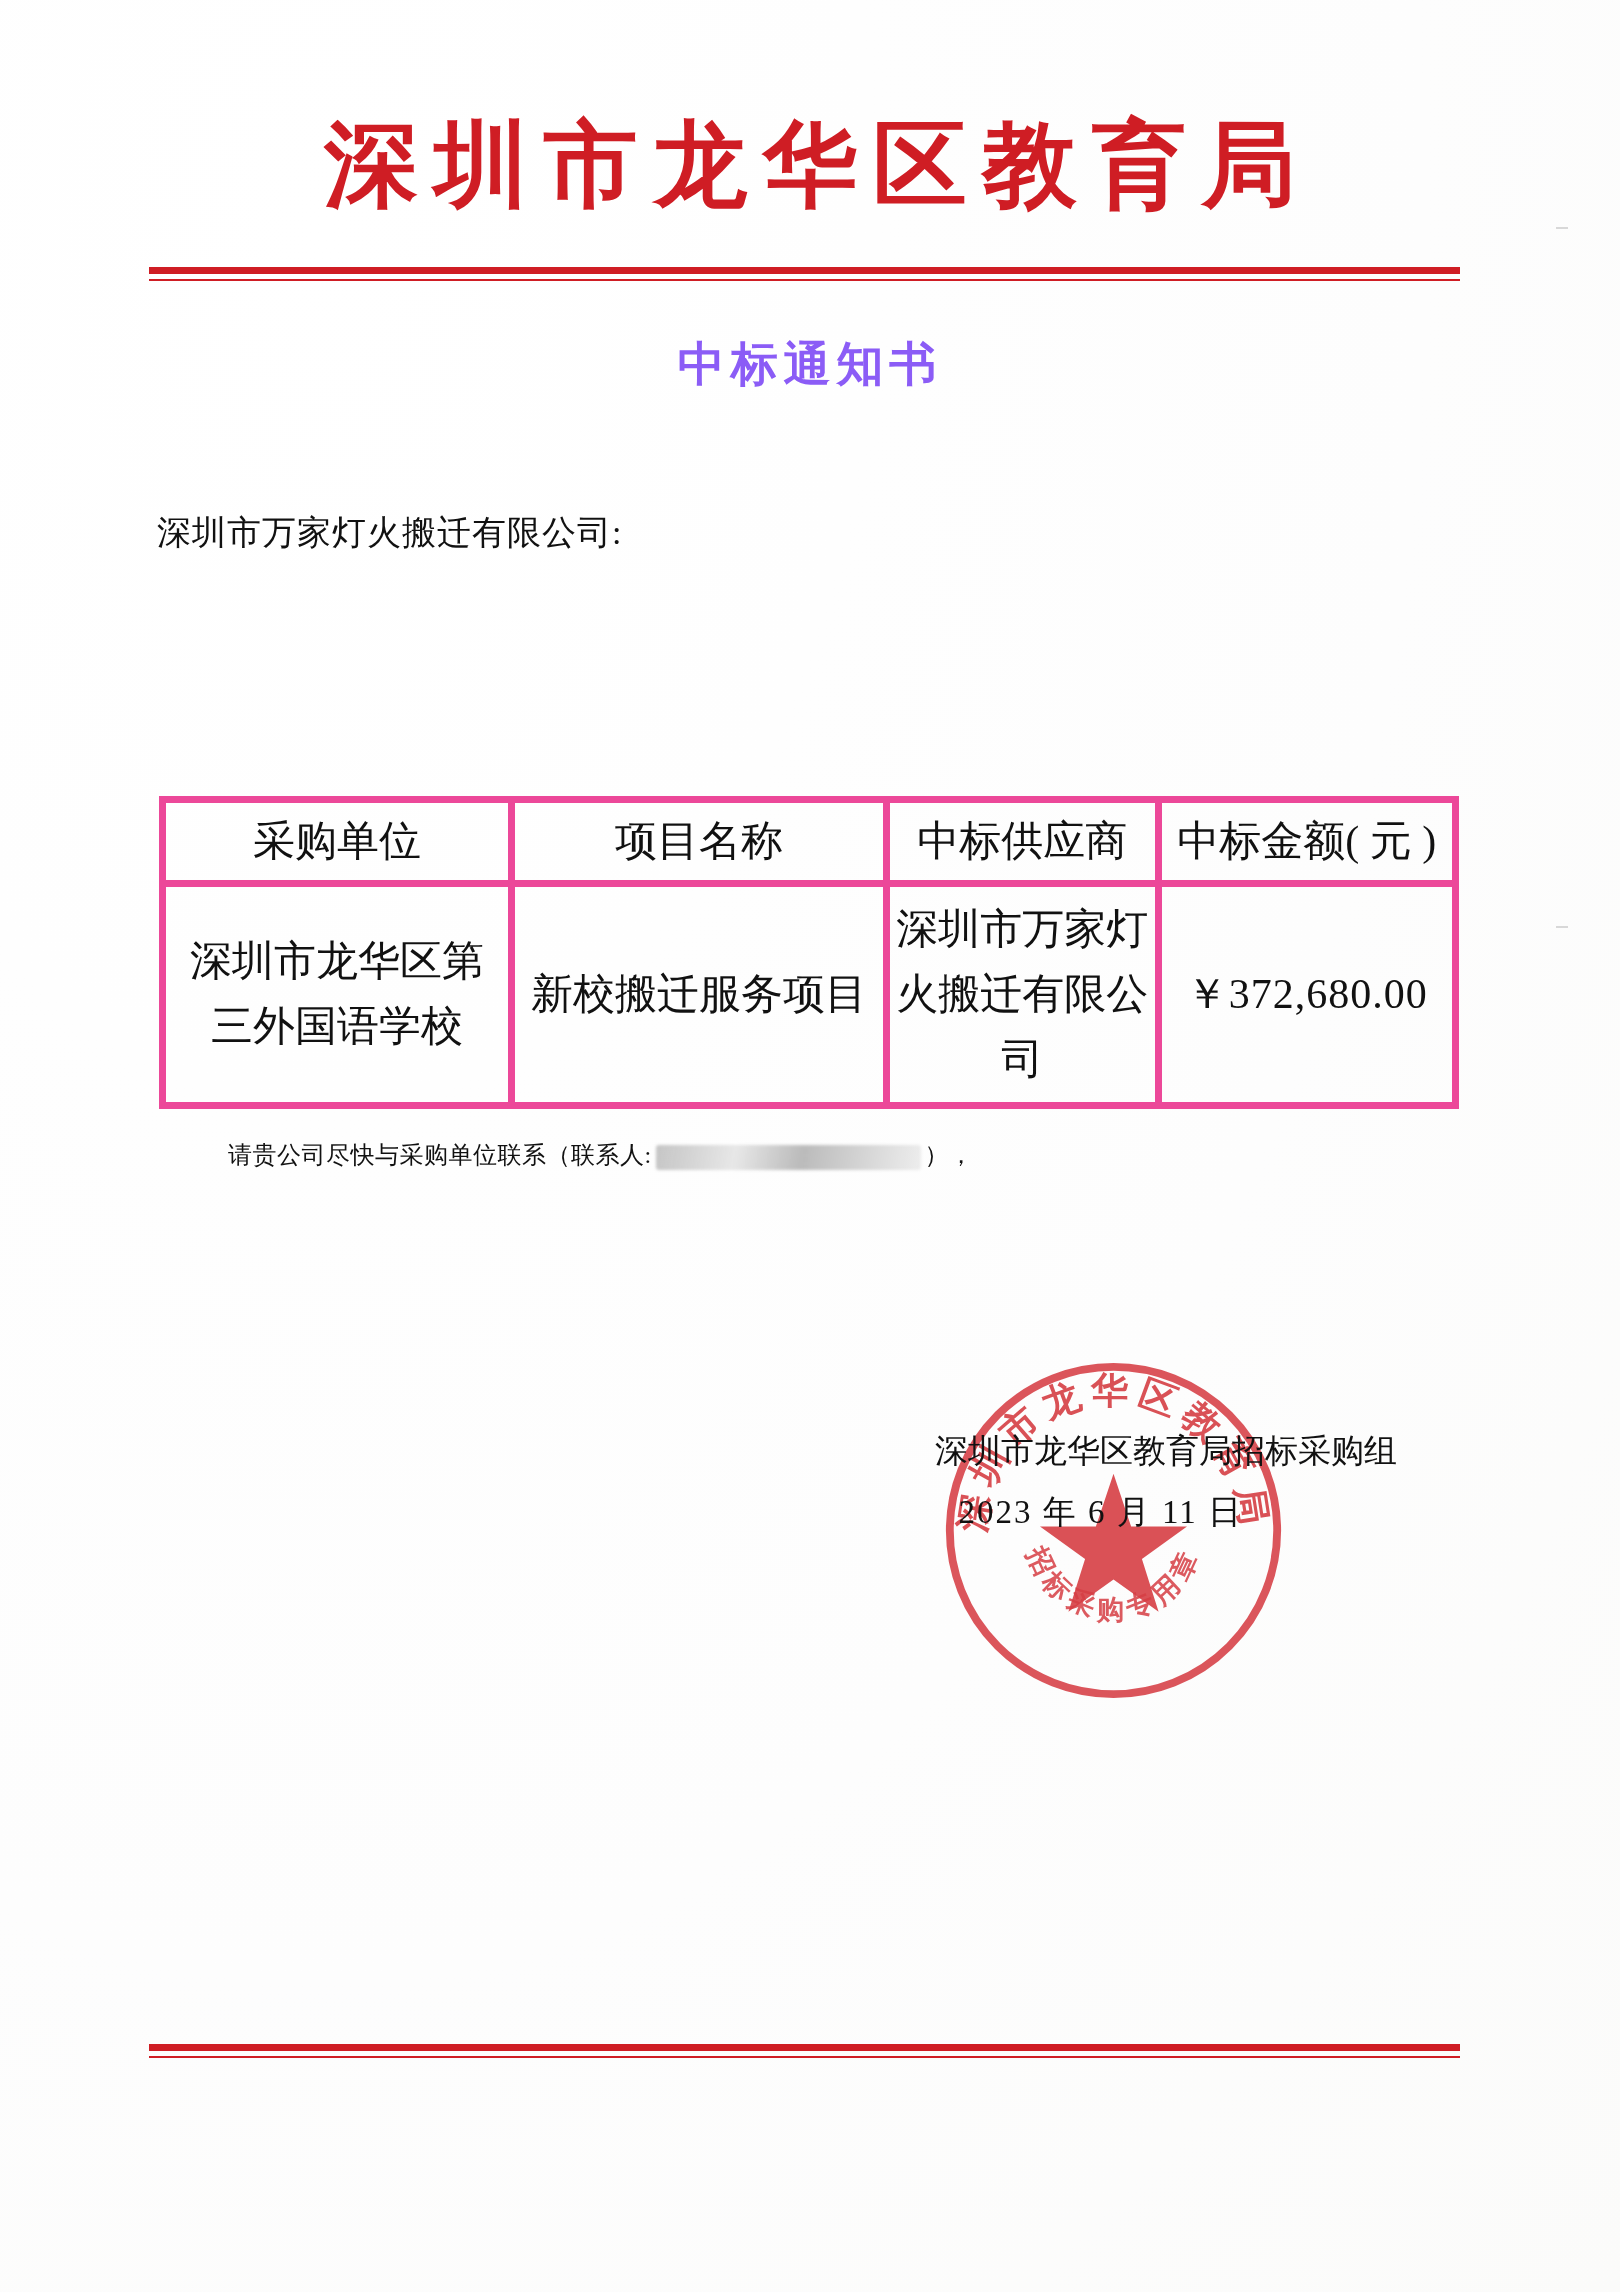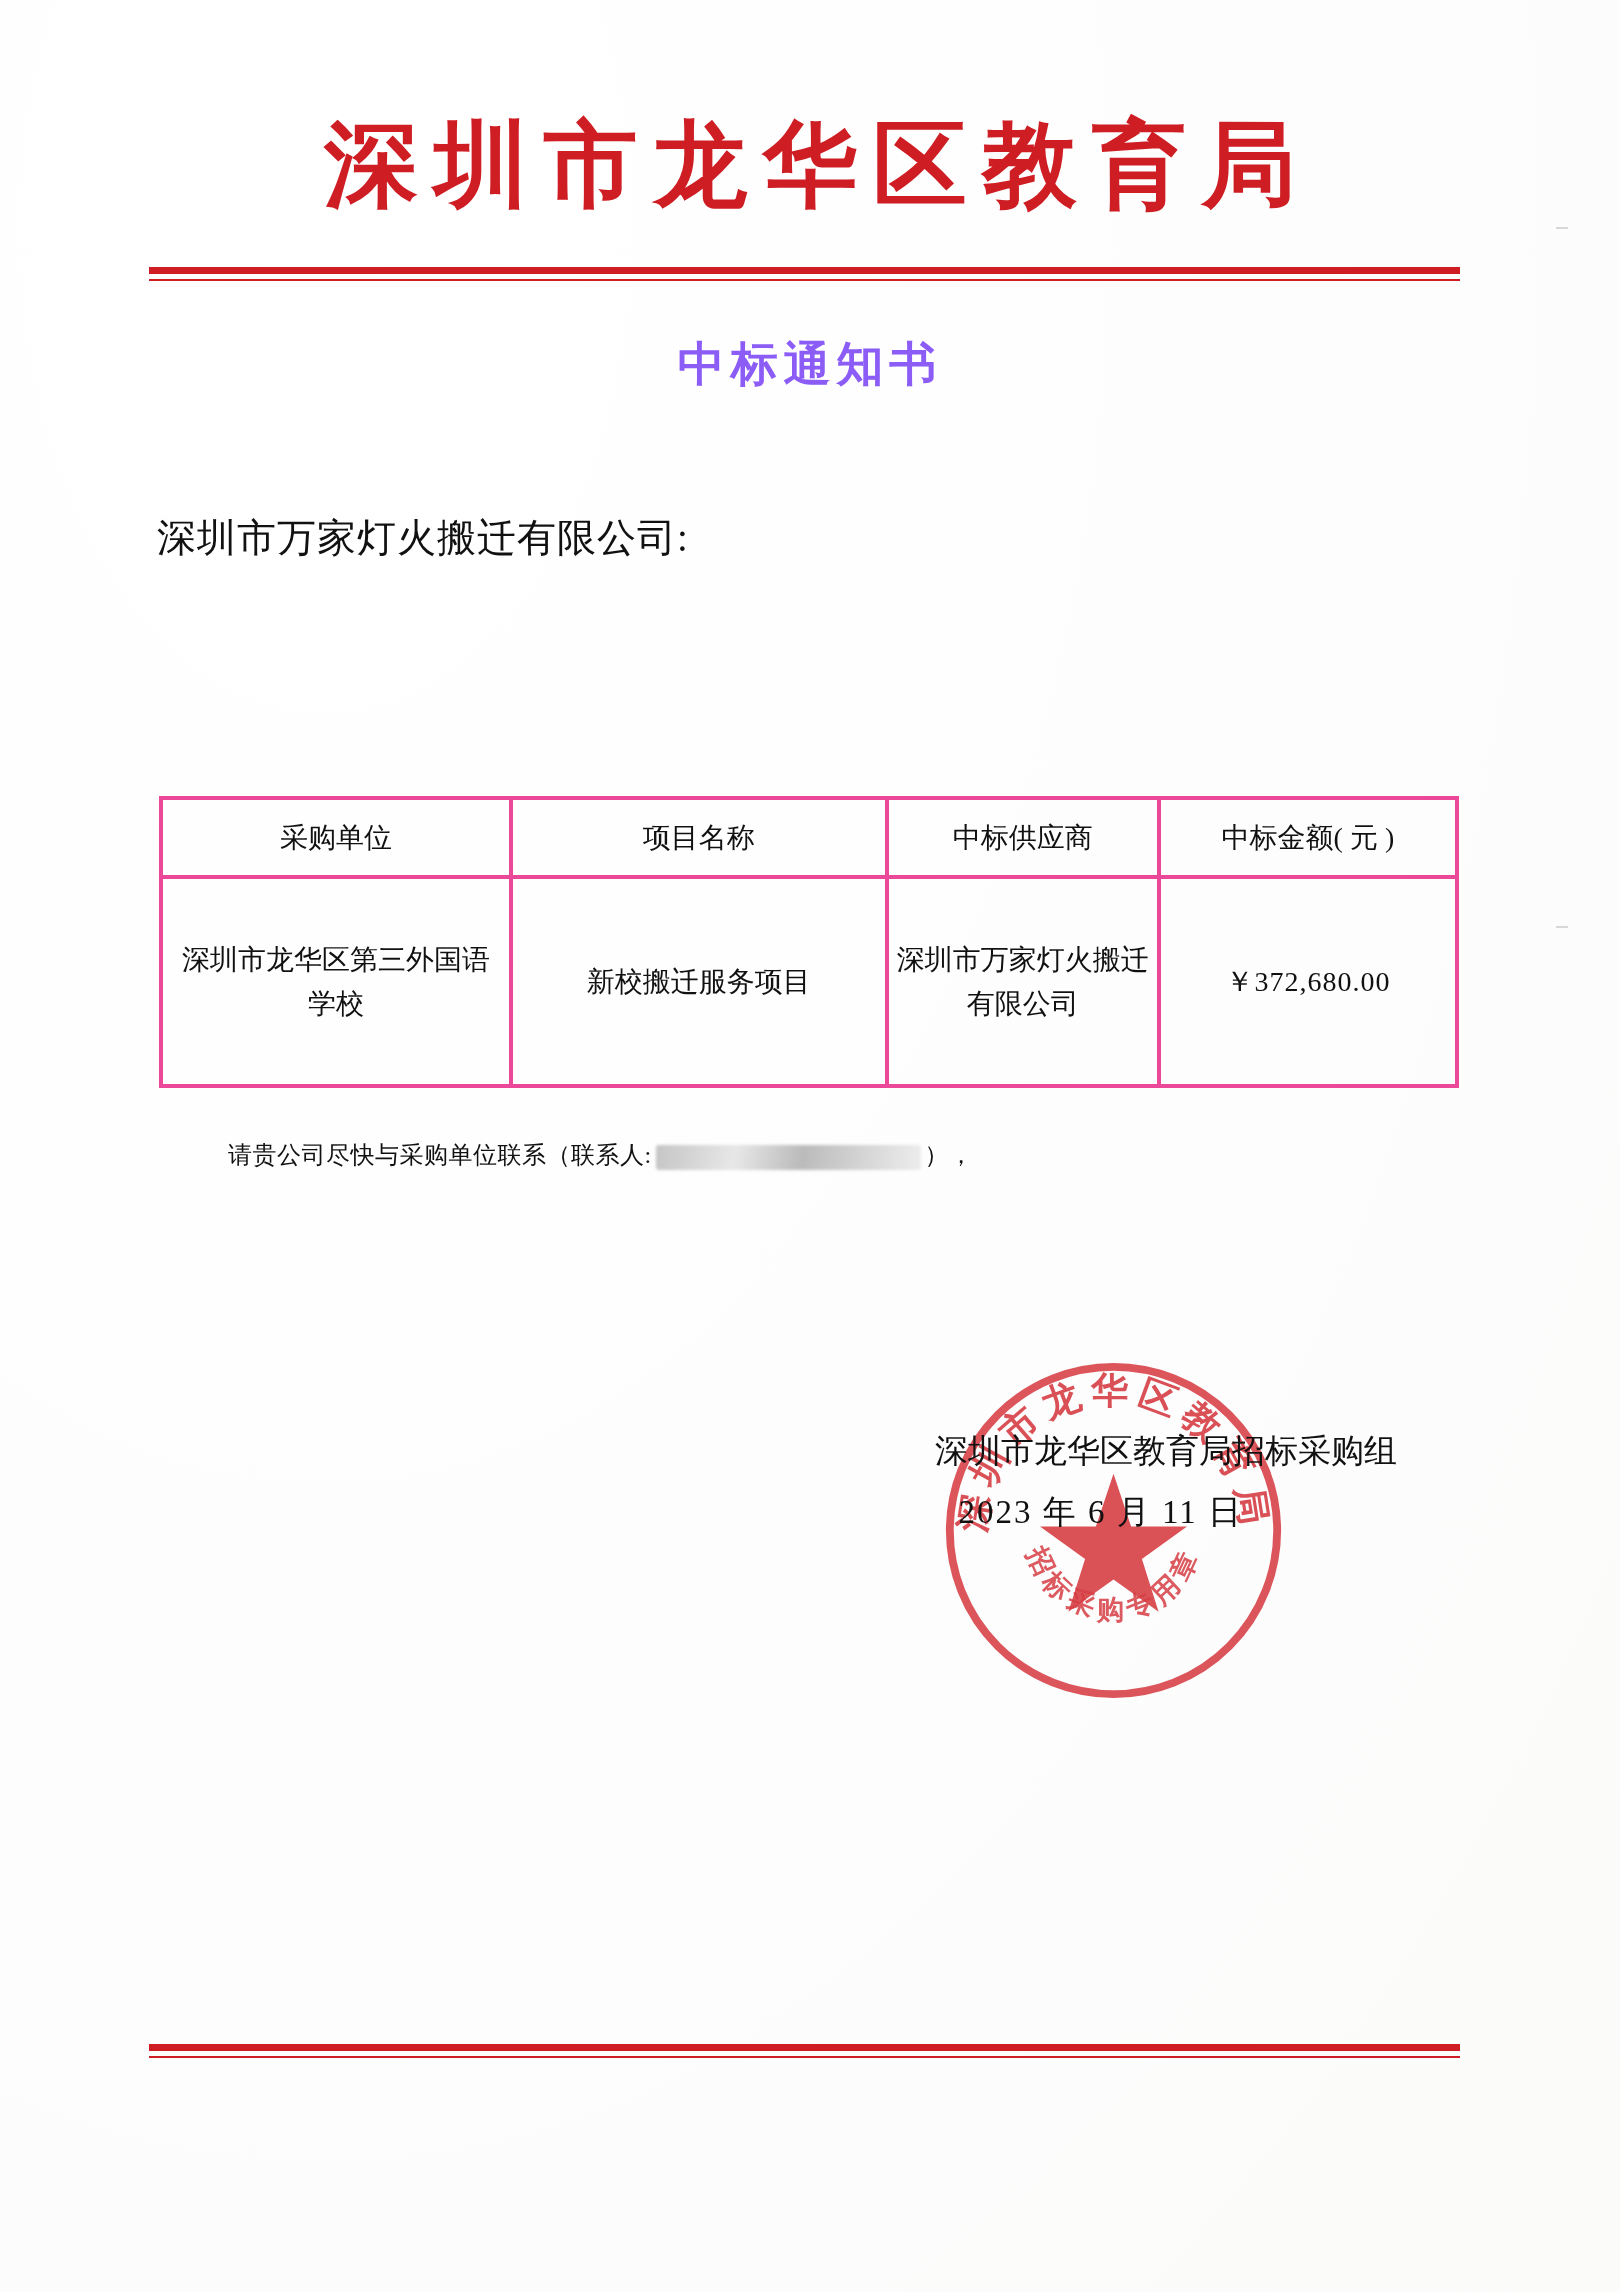--- a/index.html
+++ b/index.html
@@ -81,21 +81,21 @@
     letter-spacing: 5.9px;
     color: #8b5cf6;
   }
 
   
   .body-area {
     position: absolute;
     top: 500px;
     left: 157px;
     width: 1304px;
-    font-size: 39px;
+    font-size: 34px;
     line-height: 1.95;
     color: #111;
   }
   .addressee {
     margin: 0 0 3.9px 0;
     letter-spacing: 1px;
   }
   .para {
     margin: 0;
     text-indent: 71px;
@@ -114,25 +114,25 @@
     left: 159px;
     width: 1300px;
   }
   table.result {
     border-collapse: collapse;
     width: 100%;
     table-layout: fixed;
   }
   table.result th,
   table.result td {
-    border: 4px solid #ec4899;
+    border: 7px solid #ec4899;
     text-align: center;
     vertical-align: middle;
     font-weight: normal;
-    font-size: 28px;
+    font-size: 42px;
     line-height: 1.55;
     padding: 9.8px 5.9px;
     color: #111;
   }
   table.result thead th {
     height: 63px;
     padding: 5.9px 3.9px;
   }
   table.result tbody td {
     height: 186px;

